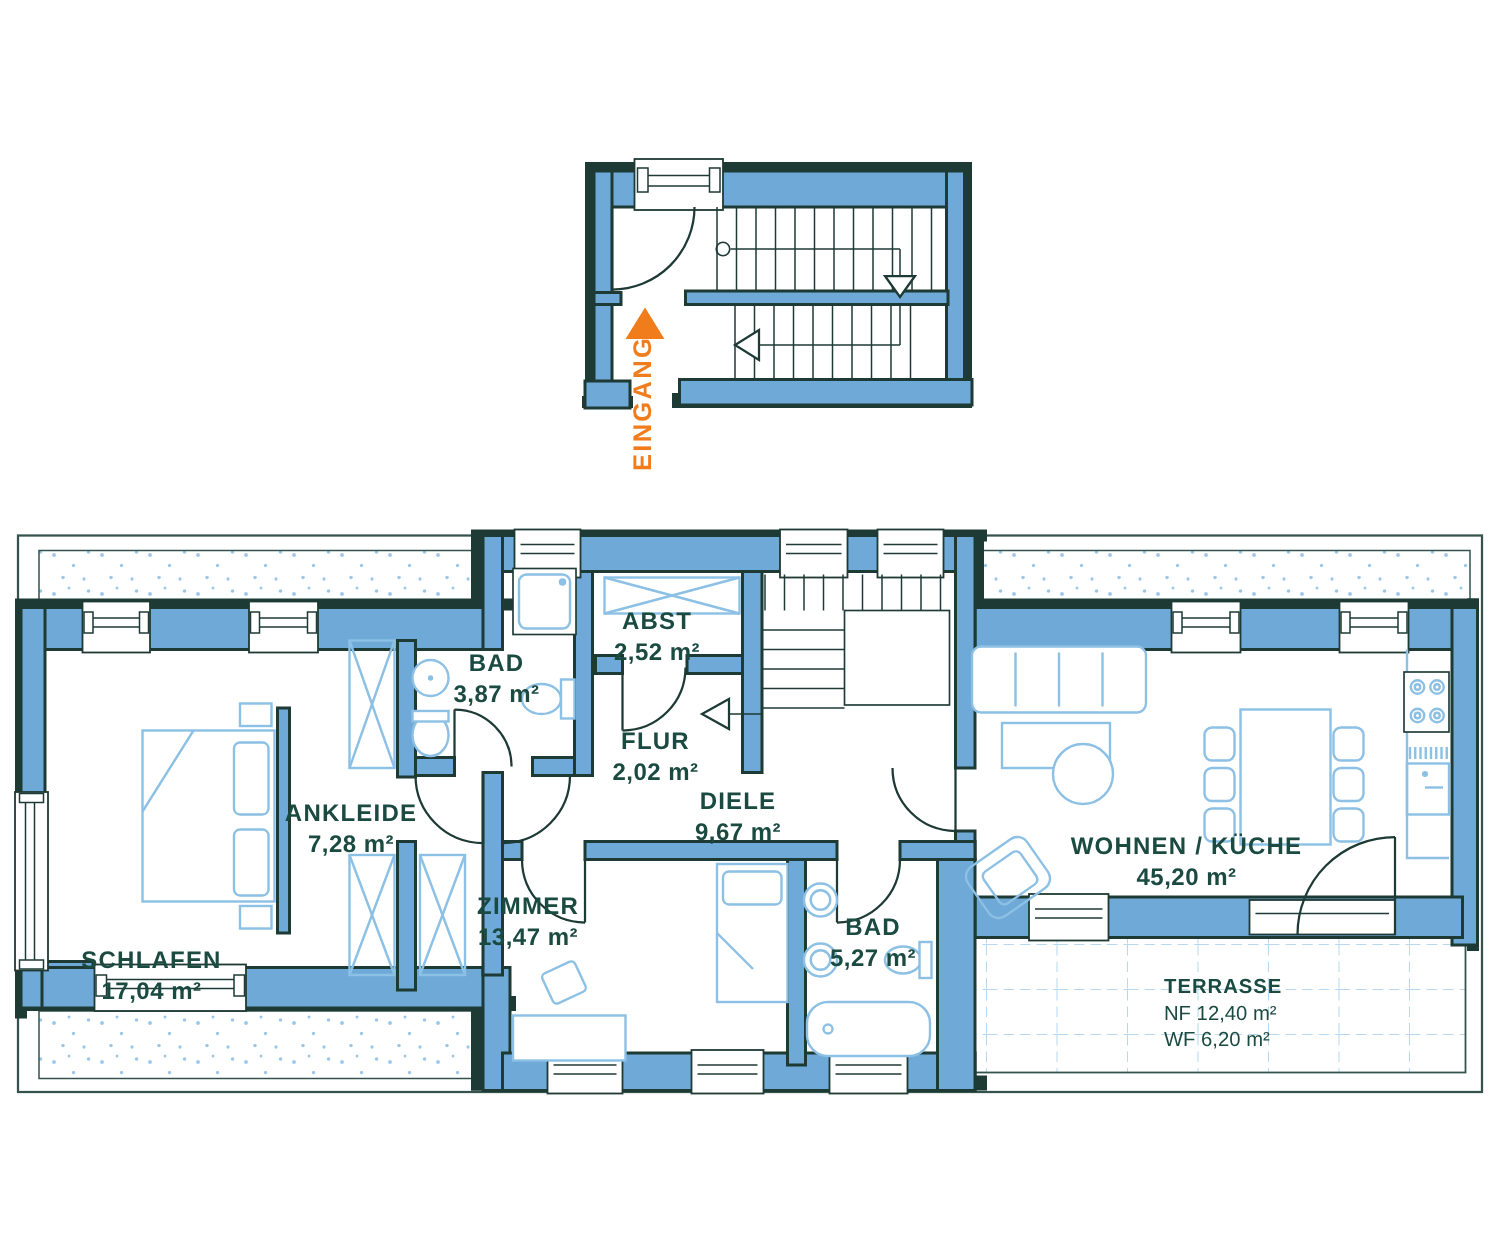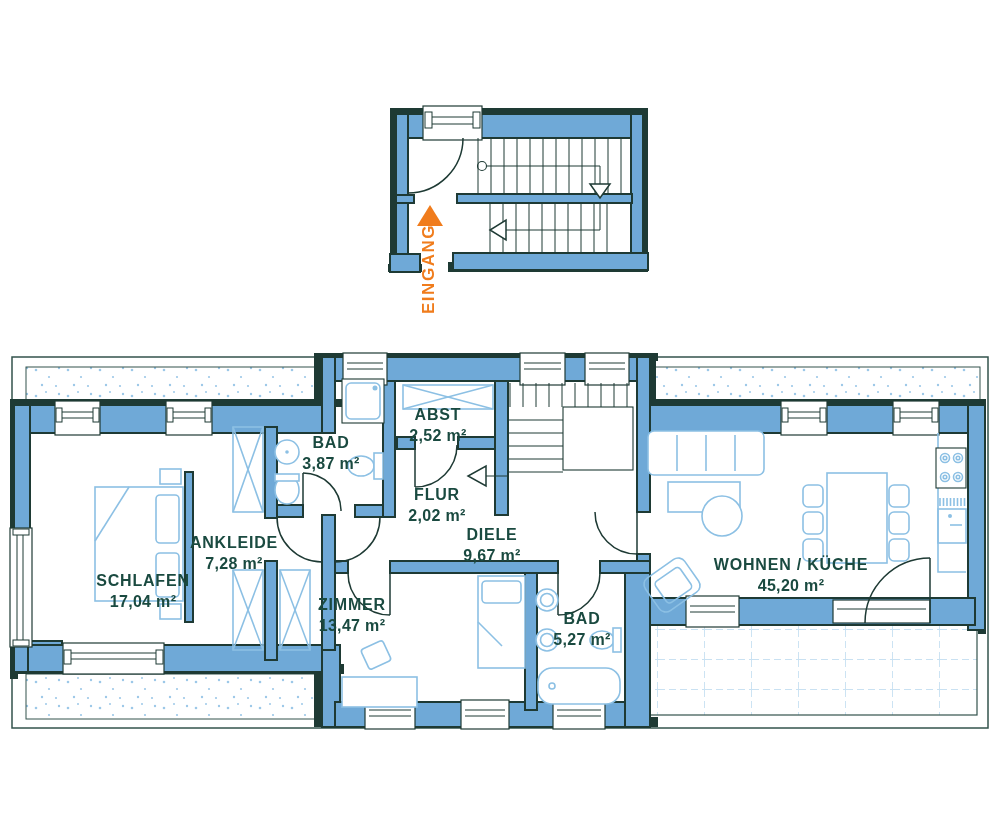--- a/index.html
+++ b/index.html
@@ -412,21 +412,21 @@
         <line class="furnNF" x1="961" y1="498" x2="961" y2="506"></line>
         <line class="furnNF" x1="964.5" y1="498" x2="964.5" y2="506"></line>
       </g>
       <rect class="furnNF" x="938" y="509" width="28" height="34"></rect>
       <circle cx="950" cy="516" r="2" fill="var(--furn)"></circle>
       <line class="furnNF" x1="950" y1="525" x2="962" y2="525"></line>
     </g>
   </g>
 </svg>
 
-<div class="room-label" style="left:101px;top:570px;margin-left:42px;">
+<div class="room-label" style="left:101px;top:630px;">
   <span>SCHLAFEN</span>
   <span class="area">17,04 m²</span>
 </div>
 <div class="room-label" style="left:234px;top:532px;">
   <span>ANKLEIDE</span>
   <span class="area">7,28 m²</span>
 </div>
 <div class="room-label" style="left:331px;top:432px;">
   <span>BAD</span>
   <span class="area">3,87 m²</span>
@@ -448,16 +448,21 @@
   <span class="area">13,47 m²</span>
 </div>
 <div class="room-label" style="left:582px;top:608px;">
   <span>BAD</span>
   <span class="area">5,27 m²</span>
 </div>
 <div class="room-label" style="left:752px;top:554px;margin-left:39px;">
   <span>WOHNEN / KÜCHE</span>
   <span class="area">45,20 m²</span>
 </div>
+<div class="terr-label" style="left:776px;top:650px;">
+  <span class="tname">TERRASSE</span>
+  <span class="area">NF 12,40 m²</span>
+  <span class="area">WF 6,20 m²</span>
+</div>
 <div class="eingang-label" style="left:429px;top:269px;">
   <span>EINGANG</span>
 </div>
 </div>
 
 </body></html>

